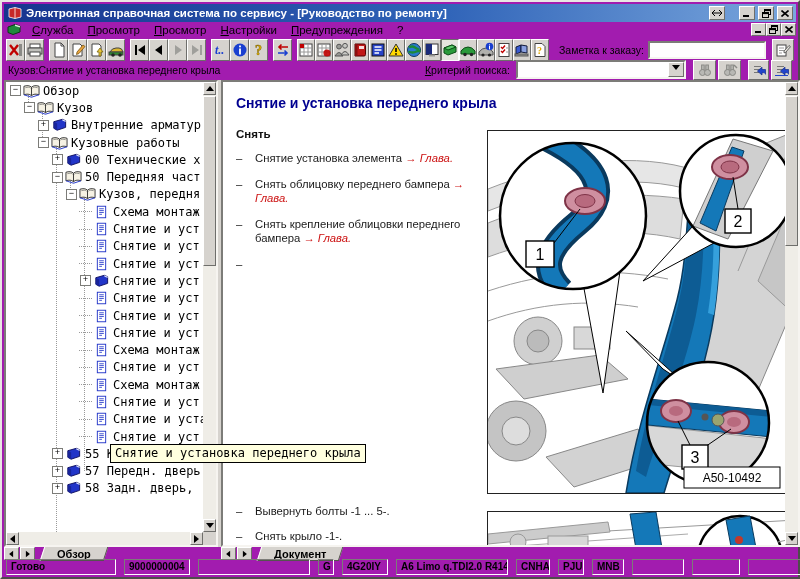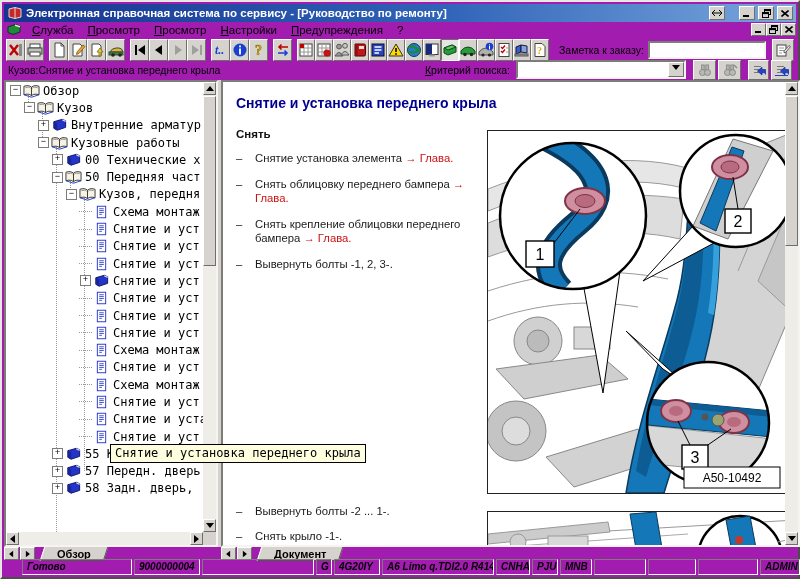--- a/index.html
+++ b/index.html
@@ -63,21 +63,21 @@
 
   .splitter { position:absolute; left:216px; top:78px; width:3px; height:467px; background:#d6d3ce; }
 
   .doc-panel { position:absolute; left:219px; top:78px; width:579px; height:467px; background:#fff; border:2px solid; border-color:#7c7c78 #f6f4f0 #f6f4f0 #7c7c78; overflow:hidden; }
   .doc-content { position:absolute; inset:0; overflow:hidden; }
   .doc-title { position:absolute; left:13px; top:13px; font-size:14px; font-weight:bold; color:#000090; }
   .doc-sub { position:absolute; left:13px; top:46px; font-size:11.5px; font-weight:bold; color:#111; }
   .steps { position:absolute; left:13px; top:69px; width:250px; }
   .step { display:flex; margin-bottom:12px; font-size:11.3px; color:#1a1a1a; line-height:14px; }
   .step .dash { width:19px; flex:none; }
-  .red { color:#cc1111; }
+  .red { color:#cc1111;font-style:italic; }
   .steps2 { position:absolute; left:13px; top:422px; width:250px; }
   .steps2 .step { margin-bottom:11px; }
   .figure1 { position:absolute; left:264px; top:48px; width:310px; height:364px; border:1px solid #222; background:#fff; }
   .figure2 { position:absolute; left:264px; top:429px; width:310px; height:140px; border:1px solid #222; background:#fff; }
   svg.fig { display:block; width:100%; height:100%; }
 
   
   .vscroll { position:absolute; top:0; right:0; bottom:0; width:13px; background:#efede7; }
   .tree-panel .vscroll { bottom:13px; }
   .hscroll { position:absolute; left:0; right:13px; bottom:0; height:13px; background:#efede7; display:flex; justify-content:space-between; }
@@ -98,21 +98,21 @@
   .tabrow.right { left:219px; top:545px; width:579px; }
   .tab { position:relative; margin-left:6px; height:14px; padding:0 14px; background:#d6d3ce; border:1px solid; border-color:#fff #55544f #55544f #fff; border-top:none; transform:skewX(-18deg); display:flex; align-items:center; }
   .tab span { transform:skewX(18deg); font-weight:bold; font-size:11px; white-space:nowrap; }
   .tab-arr { width:15px; height:13px; display:flex; align-items:center; justify-content:center; flex:none; margin-right:1px; }
   .tab-arr .tri { transform:scale(.8); }
 
   
   .tree-tooltip { position:absolute; left:108px; top:442px; z-index:99; background:#ffffdf; border:1px solid #000; font-family:"DejaVu Sans Mono", monospace; font-size:12px; padding:1px 4px 2px 4px; white-space:nowrap; color:#000; }
 
   
-  .statusbar { position:absolute; left:18px; right:2px; bottom:2px; height:17px; display:flex; gap:2px; padding:1px 2px 0 2px;font-style:italic; }
+  .statusbar { position:absolute; left:2px; right:2px; bottom:2px; height:17px; display:flex; gap:8px; padding:1px 2px 0 2px; }
   .sb-cell { border:1px solid; border-color:#7c7c78 #fff #fff #7c7c78; font-size:10px; font-weight:bold; padding:1px 4px 0 4px; white-space:nowrap; overflow:hidden; flex:none; }
 </style>
 </head>
 <body>
 
 <div class="window">
 
   <div class="titlebar">
     <span class="wbtn">
       <svg width="14" height="12" viewBox="0 0 14 12">
@@ -782,28 +782,27 @@
         <div class="step">
             <span class="dash">–</span>
             <span><span>Снять облицовку переднего бампера</span> <span class="red">→ Глава.</span></span>
           </div>
         <div class="step">
             <span class="dash">–</span>
             <span><span>Снять крепление облицовки переднего бампера</span> <span class="red">→ Глава.</span></span>
           </div>
         <div class="step">
             <span class="dash">–</span>
-            <span><span>Вывернуть болты -1, 2, 3-.</span></span>
           </div>
       </div>
 
       <div class="steps2">
         <div class="step">
             <span class="dash">–</span>
-            <span>Вывернуть болты -2 ... 1-.</span>
+            <span>Вывернуть болты -1 ... 5-.</span>
           </div>
         <div class="step">
             <span class="dash">–</span>
             <span>Снять крыло -1-.</span>
           </div>
       </div>
 
       <div class="figure1">
         <svg class="fig" viewBox="0 0 308 362">
           <defs>

